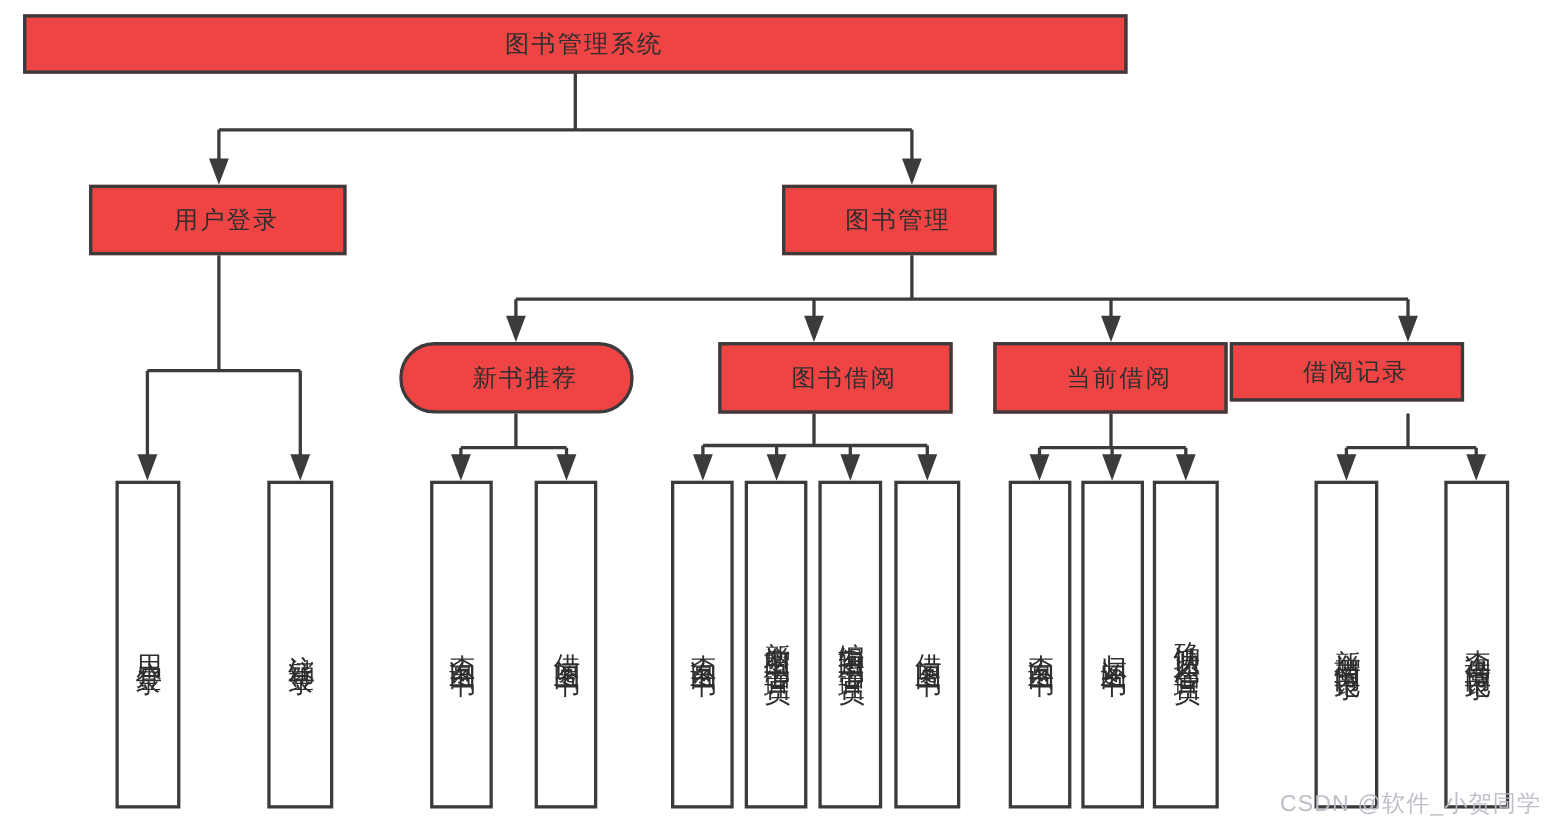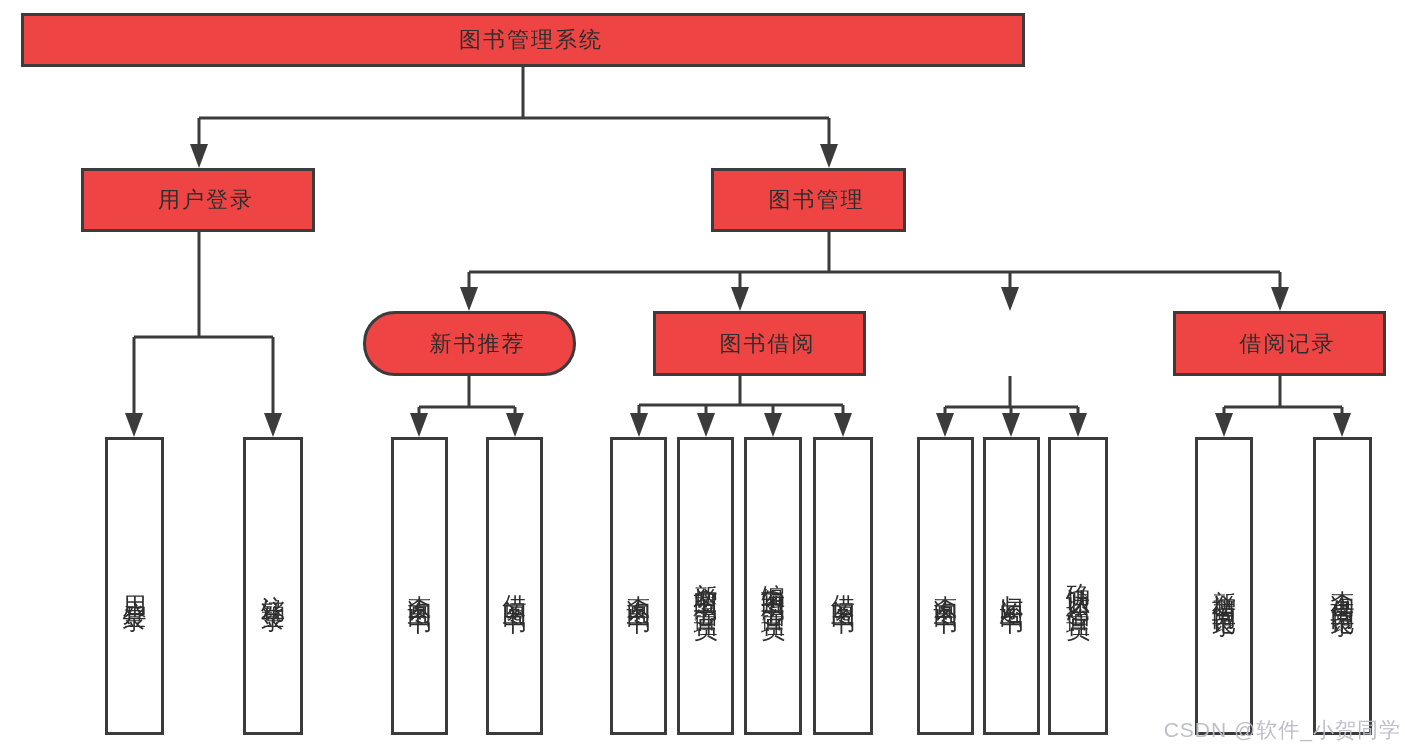--- a/index.html
+++ b/index.html
@@ -70,21 +70,22 @@
     </g>
   </svg>
 
   <div class="hnode" style="left:21px;top:13px;width:1004px;height:54px;">图书管理系统</div>
 
   <div class="hnode" style="left:81px;top:168px;width:234px;height:64px;">用户登录</div>
   <div class="hnode" style="left:711px;top:168px;width:195px;height:64px;">图书管理</div>
 
   <div class="hnode" style="left:363px;top:311px;width:213px;height:65px;border-radius:32px;">新书推荐</div>
   <div class="hnode" style="left:633px;top:311px;width:213px;height:65px;margin-left:20px;">图书借阅</div>
-  <div class="hnode" style="left:1173px;top:311px;width:213px;height:65px;">借阅记录</div>
+  <div class="hnode" style="left:903px;top:311px;width:213px;height:65px;">当前借阅</div>
+  <div class="hnode" style="left:1118px;top:311px;width:213px;height:54px;">借阅记录</div>
 
   <div class="leaf" style="left:105px;width:59px;">用户登录</div>
   <div class="leaf" style="left:243px;width:60px;">注销登录</div>
 
   <div class="leaf" style="left:391px;width:57px;">查询图书</div>
   <div class="leaf" style="left:486px;width:57px;">借阅图书</div>
 
   <div class="leaf" style="left:610px;width:57px;">查询图书</div>
   <div class="leaf" style="left:677px;width:57px;">新增图书（管理员）</div>
   <div class="leaf" style="left:744px;width:58px;">编辑图书（管理员）</div>

